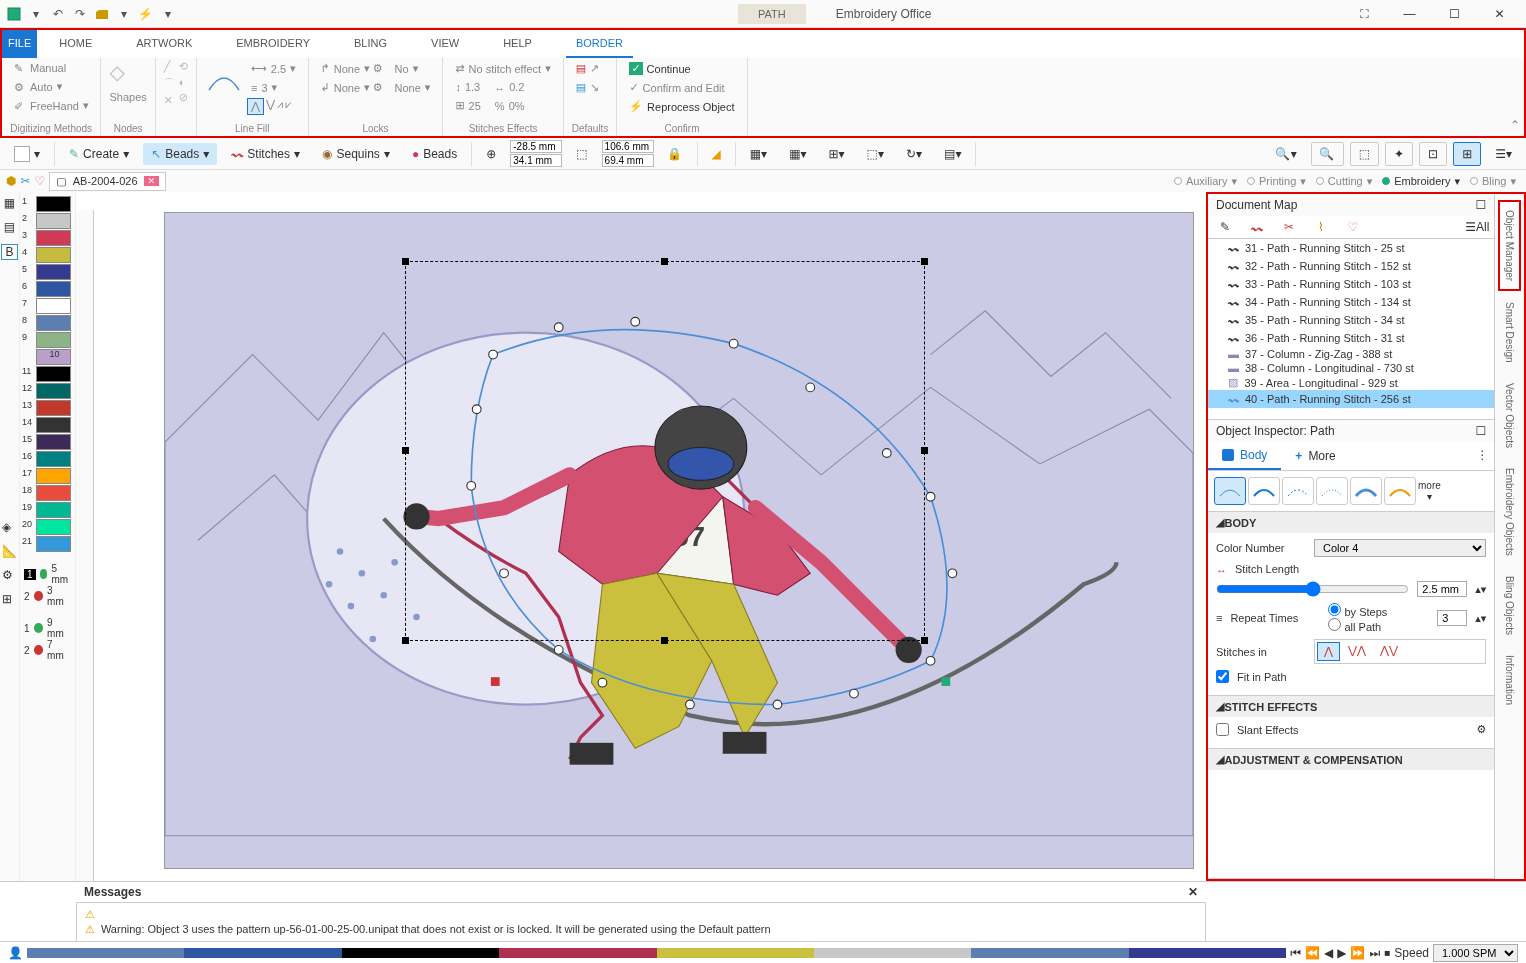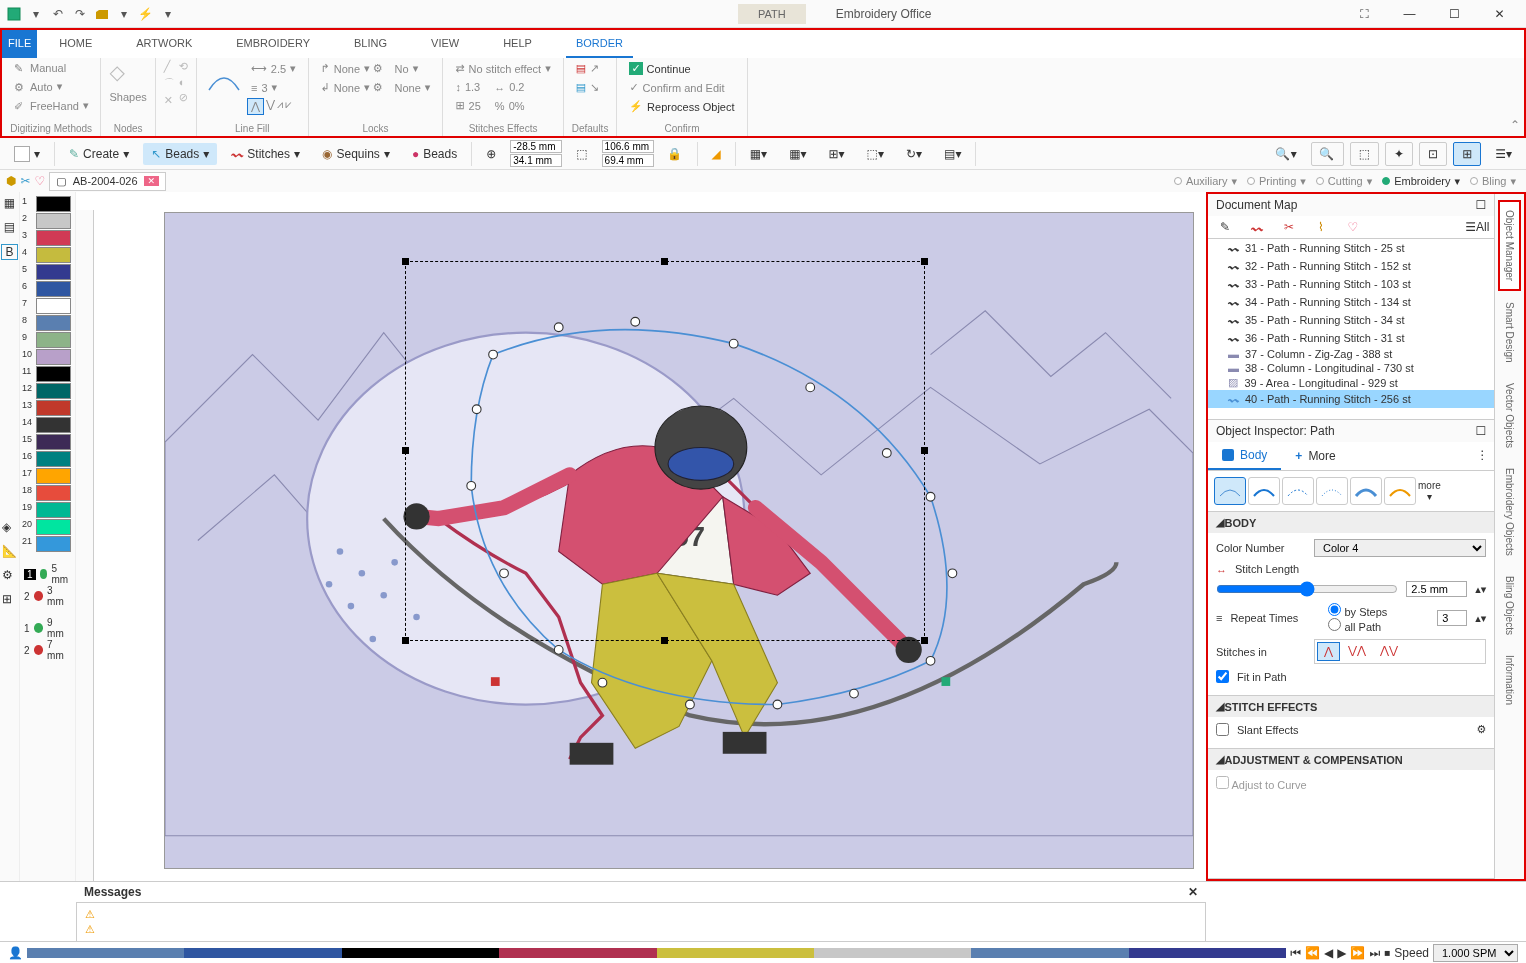--- a/index.html
+++ b/index.html
@@ -362,21 +362,21 @@
             <div class="colorbox" style="background: rgb(255, 255, 255);"></div>
           </div>
           <div style="position: relative;">
             <span class="colornum">8</span>
             <div class="colorbox" style="background: rgb(90, 127, 176);"></div>
           </div>
           <div style="position: relative;">
             <span class="colornum">9</span>
             <div class="colorbox" style="background: rgb(141, 179, 136);"></div>
           </div>
-          <div style="position: relative;">
+          <div style="position: relative; text-align: center;">
             <span class="colornum">10</span>
             <div class="colorbox" style="background: rgb(184, 160, 201);"></div>
           </div>
           <div style="position: relative;">
             <span class="colornum">11</span>
             <div class="colorbox" style="background: rgb(0, 0, 0);"></div>
           </div>
           <div style="position: relative;">
             <span class="colornum">12</span>
             <div class="colorbox" style="background: rgb(0, 102, 102);"></div>
@@ -642,21 +642,21 @@
             <div class="form-row">
               <label>Color Number</label>
               <select style="flex:1"><option>Color 4</option></select>
             </div>
             <div class="form-row">
               <span style="color:#c33">↔</span>
               <label style="flex:1">Stitch Length</label>
             </div>
             <div class="form-row">
               <input type="range" style="flex: 1 1 0%;" value="50">
-              <input type="text" style="width: 61px;" value="2.5 mm">
+              <input type="text" style="width: 50px;" value="2.5 mm">
               <span>▴▾</span>
             </div>
             <div class="form-row">
               <span>≡</span>
               <label>Repeat Times</label>
               <div style="flex:1">
                 <div><input type="radio" checked="" style=""> <span>by Steps</span></div>
                 <div><input type="radio" style=""> <span>all Path</span></div>
               </div>
               <input type="text" style="width: 30px;" value="3">
@@ -681,23 +681,20 @@
           <div class="sb">
             <div class="form-row">
               <input type="checkbox" style="">
               <span style="flex:1">Slant Effects</span>
               <span>⚙</span>
             </div>
           </div>
         </div>
         <div class="sect">
           <div class="sh">◢ <span>ADJUSTMENT &amp; COMPENSATION</span></div>
-          <div class="sb" style="opacity:.5">
-            <input type="checkbox" style=""> <span>Adjust to Curve</span>
-          </div>
         </div>
       </div>
     </div>
     <div class="right-tabs">
       <div class="rtab active">Object Manager</div>
       <div class="rtab">Smart Design</div>
       <div class="rtab">Vector Objects</div>
       <div class="rtab">Embroidery Objects</div>
       <div class="rtab">Bling Objects</div>
       <div class="rtab">Information</div>
@@ -711,20 +708,21 @@
     <div class="title">
       <span>Messages</span>
       <span>✕</span>
     </div>
     <div class="body">
       <div class="msg-row">
           <span style="color:#e90">⚠</span>
         </div>
       <div class="msg-row">
           <span style="color:#e90">⚠</span>
+          <span>Warning: Object 3 uses the pattern up-56-01-00-25-00.unipat that does not exist or is locked. It will be generated using the Default pattern</span>
         </div>
     </div>
   </div>
   <div style="width:320px"></div>
 </div>
 
 <div class="playback">
   <div>👤</div>
   <div class="colorstrip">
     <div class="cs" style="background:#5a7fb0"></div>

